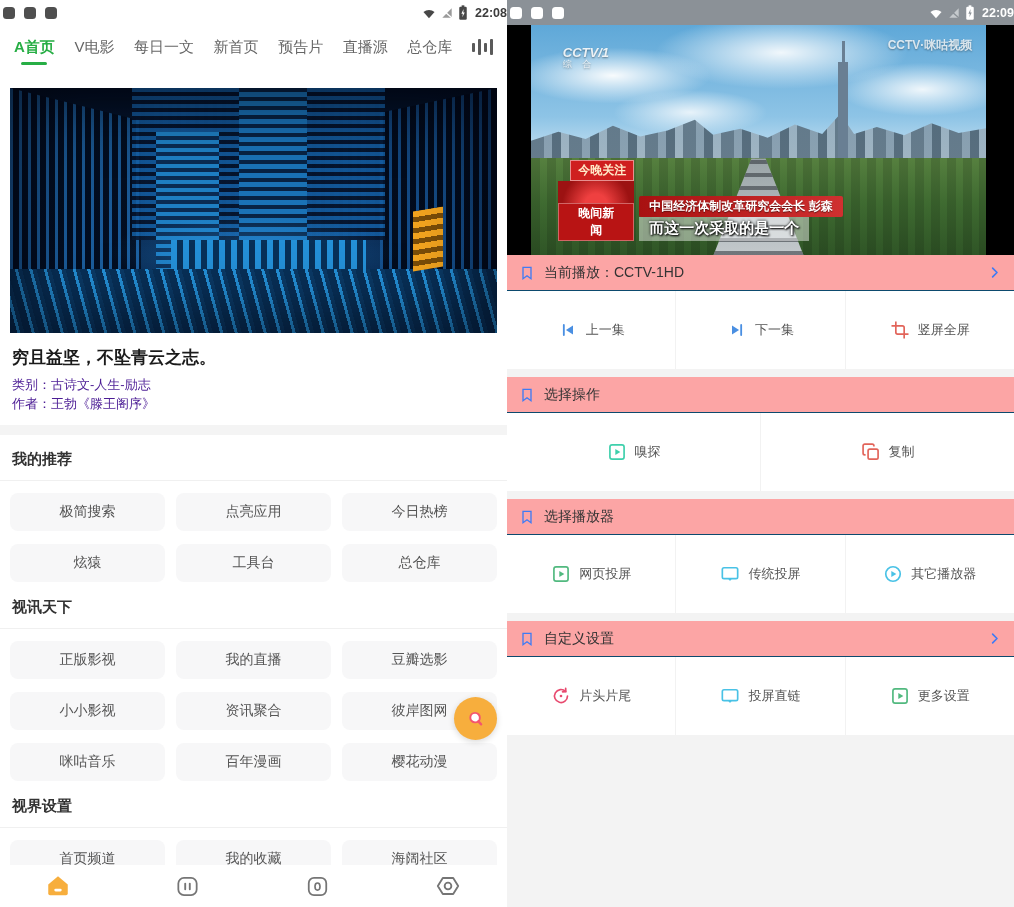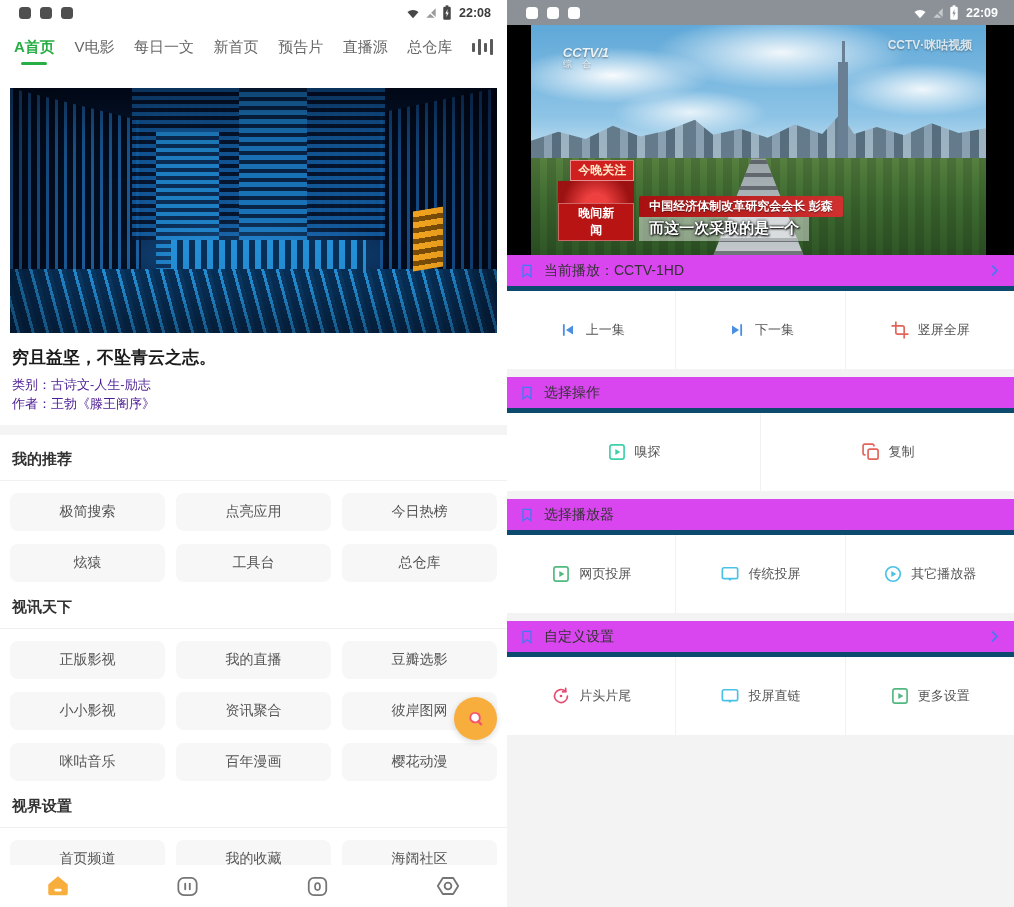--- a/index.html
+++ b/index.html
@@ -1,21 +1,21 @@
 <!DOCTYPE html>
 <html><head>
 <meta charset="utf-8">
 <style>
   * { margin:0; padding:0; box-sizing:border-box; }
   html,body { width:1014px; height:907px; }
   body { display:flex; font-family:"Liberation Sans","DejaVu Sans",sans-serif; background:#fff; overflow:hidden; }
   .phone { width:507px; height:907px; position:relative; overflow:hidden; }
 
   
-  .sb { height:25px; display:flex; align-items:center; padding:0 16px; }
+  .sb { height:25px; display:flex; align-items:center; padding:0 0; }
   .sb-left { background:#fff; color:#474747; }
   .sb-right { background:#8b9197; color:#fff; }
   .sb .squares { display:flex; gap:9px; margin-left:3px; }
   .sb .sq { width:12px; height:12px; border-radius:3.5px; }
   .sb-left .sq { background:#4f4f4f; }
   .sb-right .sq { background:#fff; }
   .sb .spacer { flex:1; }
   .sb .sicons { display:flex; align-items:center; gap:4px; }
   .sb .time { font-size:12.5px; font-weight:bold; margin-left:3px; }
   .sb-left .time { color:#3c3c3c; }
@@ -112,21 +112,21 @@
   .tagcol .prog { background:#b81414; color:#fff; font-size:12px; font-weight:bold; text-align:center; padding:1px 14px;
                   border:1px solid rgba(255,255,255,.35); }
   .txtcol { display:flex; flex-direction:column; align-items:flex-start; }
   .headline { background:linear-gradient(90deg,#a81111,#d03030); color:#fff; font-size:12px; font-weight:bold;
               padding:2px 10px; border-radius:2px; white-space:nowrap; text-shadow:0 1px 1px rgba(0,0,0,.5); }
   .subtitle { background:rgba(255,255,255,.45); color:#fff; font-size:15px; font-weight:bold;
               padding:2px 10px 3px; white-space:nowrap; text-shadow:0 0 3px #000,1px 1px 2px #000; }
 
   
   .rcol { display:flex; flex-direction:column; height:100%; background:#f3f3f3; }
-  .hrow { height:36px; background:#d946ef; border-bottom:5px solid #0c4a6e; display:flex; align-items:center;
+  .hrow { height:36px; background:#fca5a5; border-bottom:1px solid #0c4a6e; display:flex; align-items:center;
           padding:0 12px; gap:9px; font-size:14px; color:#333; }
   .hrow .sp { flex:1; }
   .arow { height:78px; background:#fff; display:flex; }
   .acell { flex:1; display:flex; flex-direction:row; align-items:center; justify-content:center; gap:8px; cursor:pointer; }
   .acell + .acell { border-left:1px solid #f2f2f2; }
   .alabel { font-size:13px; color:#555; }
   .gap8 { height:8px; background:#f3f3f3; }
   .filler { flex:1; background:#f3f3f3; }
 
   .c-blue  { color:#4a8fe2; }

